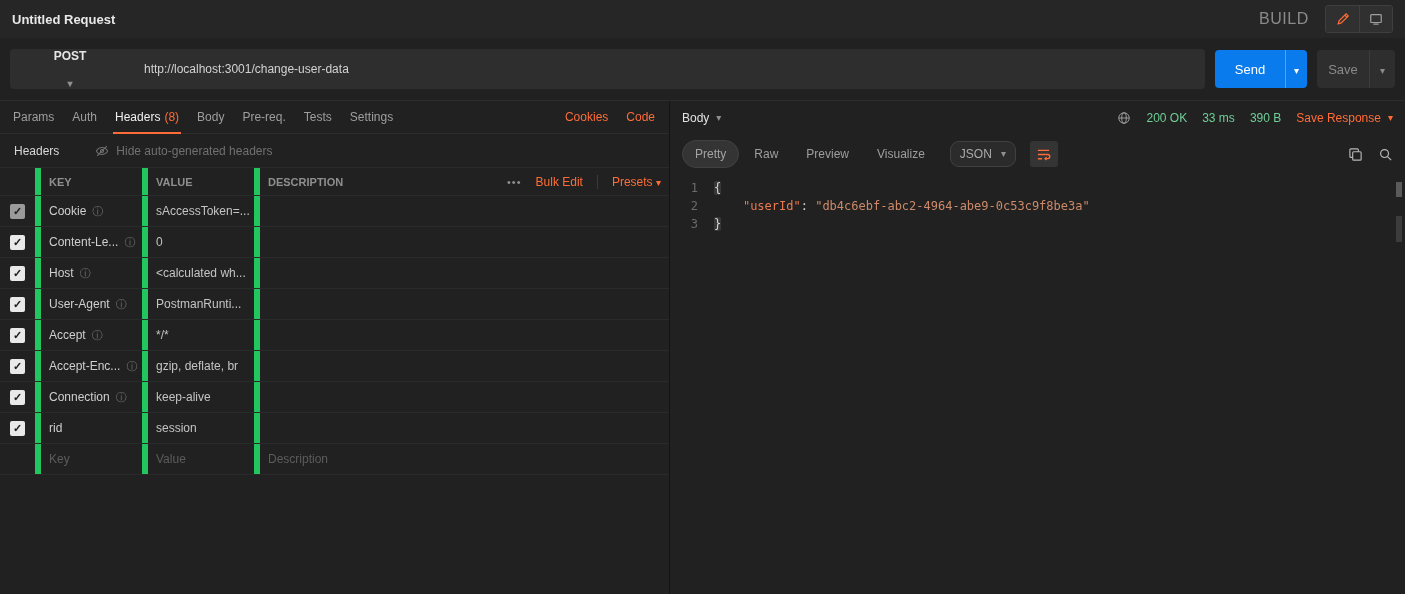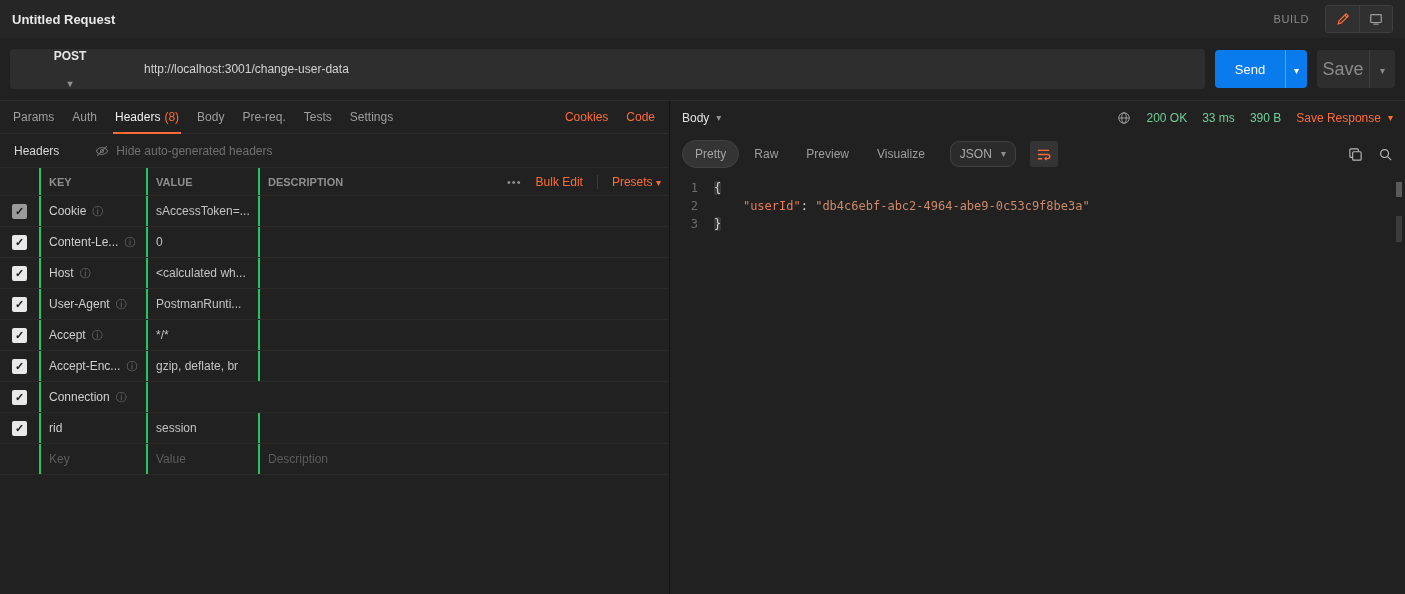--- a/index.html
+++ b/index.html
@@ -4,36 +4,36 @@
 <style>
   * { margin:0; padding:0; box-sizing:border-box; }
   html,body { background:#161616; }
   body { width:1405px; height:594px; font-family:"Liberation Sans", sans-serif; overflow:hidden; color:#cccccc; }
   .app { width:1405px; height:594px; background:#212121; display:flex; flex-direction:column; }
 
   
   .topbar { height:38px; background:#262626; display:flex; align-items:center; padding:0 12px; flex:0 0 auto; }
   .req-title { font-size:13px; font-weight:bold; color:#e8e8e8; }
   .topbar-right { margin-left:auto; display:flex; align-items:center; gap:16px; }
-  .build-label { font-size:11px; color:#8a8a8a; letter-spacing:.6px; }
+  .build-label { font-size:16px; color:#8a8a8a; letter-spacing:.6px; }
   .icon-group { display:flex; border:1px solid #3f3f3f; border-radius:3px; overflow:hidden; background:#303030; }
   .icon-btn { width:33px; height:26px; display:flex; align-items:center; justify-content:center; background:#303030; border:none; cursor:pointer; }
   .icon-btn + .icon-btn { border-left:1px solid #3f3f3f; }
 
   
   .request-row { height:62px; display:flex; align-items:center; padding:0 10px; gap:10px; flex:0 0 auto; }
   .url-box { flex:1; height:40px; background:#2e2e2e; border-radius:4px; display:flex; align-items:stretch; overflow:hidden; }
   .method-select { width:120px; display:flex; align-items:center; justify-content:space-between; padding:0 14px; font-size:12px; font-weight:bold; color:#e6e6e6; cursor:pointer;flex-direction:column; }
   .url-input { flex:1; display:flex; align-items:center; font-size:12px; color:#d2d2d2; padding-left:14px; }
   .caret { font-size:10px; color:#8f8f8f; line-height:1; }
   .btn-group { display:flex; border-radius:4px; overflow:hidden; flex:0 0 auto; }
   .send-btn { width:70px; height:38px; background:#097bed; color:#ffffff; font-size:13px; border:none; cursor:pointer; }
   .send-caret { width:22px; background:#097bed; border:none; border-left:1px solid rgba(255,255,255,.3); color:#fff; cursor:pointer; }
   .send-caret .caret, .save-caret .caret { color:inherit; }
-  .save-btn { width:52px; height:38px; background:#2e2e2e; color:#8a8a8a; font-size:18px; border:none; cursor:pointer; }
+  .save-btn { width:52px; height:38px; background:#2e2e2e; color:#8a8a8a; font-size:13px; border:none; cursor:pointer; }
   .save-caret { width:26px; background:#2e2e2e; border:none; border-left:1px solid #3d3d3d; color:#8a8a8a; cursor:pointer; }
 
   
   .main { flex:1; display:flex; border-top:1px solid #2c2c2c; min-height:0; }
   .left-panel { width:670px; flex:0 0 670px; border-right:1px solid #141414; display:flex; flex-direction:column; }
   .right-panel { flex:1; display:flex; flex-direction:column; min-width:0; }
 
   
   .tabs-row { height:33px; display:flex; align-items:stretch; padding:0 4px; border-bottom:1px solid #2c2c2c; font-size:12px; color:#9e9e9e; flex:0 0 auto; }
   .tab { padding:0 9px; display:flex; align-items:center; gap:4px; position:relative; cursor:pointer; white-space:nowrap; }
@@ -45,21 +45,21 @@
 
   
   .headers-row { height:33px; display:flex; align-items:center; padding:0 14px; font-size:12px; flex:0 0 auto; }
   .headers-title { color:#d8d8d8; }
   .autogen-toggle { margin-left:36px; display:flex; align-items:center; gap:7px; color:#707070; cursor:pointer; }
 
   
   .htable { font-size:12px; border-top:1px solid #2a2a2a; flex:0 0 auto; }
   .trow { display:grid; grid-template-columns:41px 107px 112px 1fr; height:31px; border-bottom:1px solid #2a2a2a; }
   .trow.thead { height:28px; }
-  .tcell { display:flex; align-items:center; padding:0 8px; border-right:2px solid #22c55e; overflow:hidden; white-space:nowrap; }
+  .tcell { display:flex; align-items:center; padding:0 8px; border-right:6px solid #22c55e; overflow:hidden; white-space:nowrap; }
   .tcell:last-child { border-right:none; }
   .cell-check { justify-content:center; padding:0; }
   .thead .tcell { color:#8f8f8f; font-size:11px; font-weight:bold; }
   .head-desc { justify-content:space-between; }
   .head-controls { display:flex; align-items:center; gap:14px; font-weight:normal; font-size:12px; }
   .dots { color:#8f8f8f; letter-spacing:1px; font-size:11px; cursor:pointer; }
   .vdiv { width:1px; height:14px; background:#3a3a3a; }
   .checkbox { width:15px; height:15px; border-radius:2px; background:#e9e9e9; display:flex; align-items:center; justify-content:center; cursor:pointer; }
   .checkbox .check { color:#1d1d1d; font-size:11px; font-weight:bold; line-height:1; }
   .checkbox.dim { background:#9a9a9a; }
@@ -308,20 +308,23 @@
         <div class="trow">
           <div class="tcell cell-check">
               <span class="checkbox">
                 <span class="check">✓</span>
               </span>
             </div>
           <div class="tcell">
               <span class="key-text">Connection</span>
               <span class="info-icon">ⓘ</span>
             </div>
+          <div class="tcell">
+              <span class="val-text">keep-alive</span>
+            </div>
           <div class="tcell"></div>
         </div>
 
         <div class="trow">
           <div class="tcell cell-check">
               <span class="checkbox">
                 <span class="check">✓</span>
               </span>
             </div>
           <div class="tcell">

